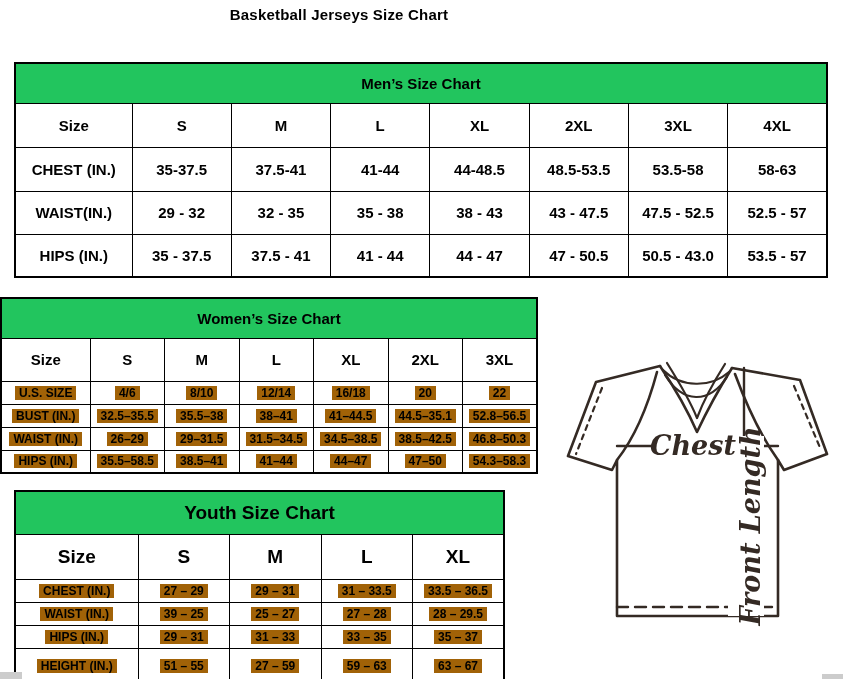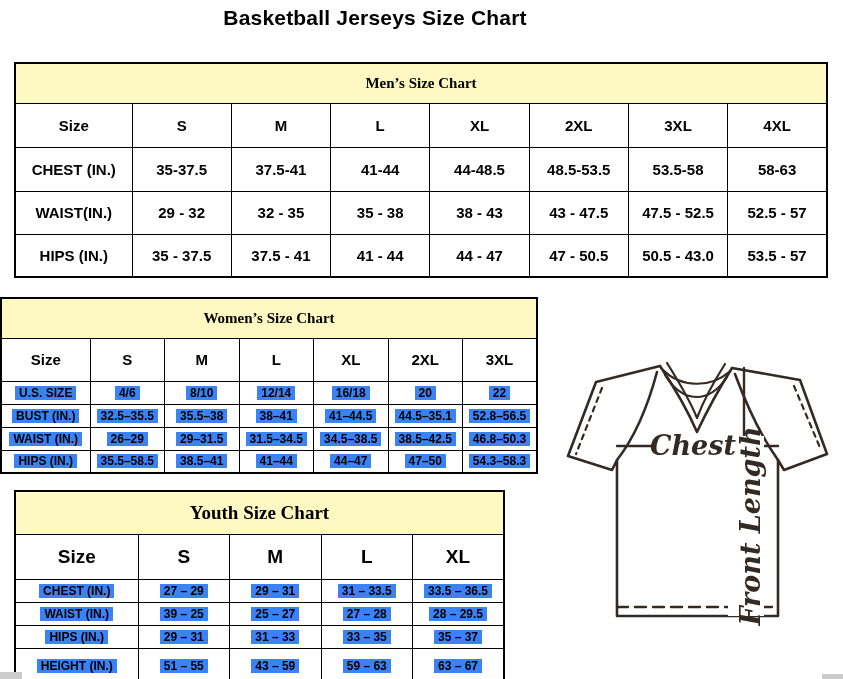--- a/index.html
+++ b/index.html
@@ -2,43 +2,43 @@
 <html><head>
 <meta charset="utf-8">
 <style>
   html,body{margin:0;padding:0;}
   body{
     width:843px;height:679px;position:relative;background:#fff;
     font-family:"Liberation Sans", sans-serif;color:#000;overflow:hidden;
   }
   .page-title{
     position:absolute;top:6px;left:0;width:678px;text-align:center;
-    font-size:21px;font-weight:bold;letter-spacing:.2px;padding-left:36px;
+    font-size:15px;font-weight:bold;letter-spacing:.2px;
   }
   table{
     position:absolute;border-collapse:collapse;table-layout:fixed;
     border:2px solid #000;background:#fff;
   }
   th,td{
     border:1px solid #000;text-align:center;vertical-align:middle;
     font-weight:bold;padding:0;overflow:hidden;white-space:nowrap;
   }
-  .band{background:#fef9c3;font-size:15px;font-family:Liberation Serif, serif;}
+  .band{background:#22c55e;font-size:15px;}
   
   #mens{left:14px;top:62px;width:814px;}
   #mens td,#mens th{font-size:15px;}
   
   #womens{left:0;top:297px;width:538px;}
   #womens th{font-size:15px;}
   #womens td{font-size:12px;}
   
   #youth{left:14px;top:490px;width:491px;}
   #youth th{font-size:19px;}
   #youth td{font-size:12px;}
-  .hl{background:#3b82f6;padding:0 4px;}
+  .hl{background:#a16207;padding:0 4px;}
   .lbl{font-size:12px;}
   
   #jersey{position:absolute;left:556px;top:360px;width:284px;height:268px;}
   .corner-frag{position:absolute;background:#cccccc;}
   #frag-left{left:0;top:672px;width:22px;height:7px;}
   #frag-right{left:822px;top:674px;width:21px;height:5px;}
 </style>
 </head>
 <body>
 
@@ -183,21 +183,21 @@
   <tr style="height:23px">
     <td class="lbl"><span class="hl">HIPS (IN.)</span></td>
     <td><span class="hl">29 – 31</span></td>
     <td><span class="hl">31 – 33</span></td>
     <td><span class="hl">33 – 35</span></td>
     <td><span class="hl">35 – 37</span></td>
   </tr>
   <tr style="height:37px">
     <td class="lbl"><span class="hl">HEIGHT (IN.)</span></td>
     <td><span class="hl">51 – 55</span></td>
-    <td><span class="hl">43 – 59</span></td>
+    <td><span class="hl">27 – 59</span></td>
     <td><span class="hl">59 – 63</span></td>
     <td><span class="hl">63 – 67</span></td>
   </tr>
 </tbody>
   </table>
 
 <svg id="jersey" viewBox="0 0 284 268" xmlns="http://www.w3.org/2000/svg">
   <g fill="none" stroke="#342a24" stroke-width="2.6" stroke-linejoin="round" stroke-linecap="round">
 
     <path d="M104,6 L40,22 L12,96 L56,110 L61,100 L61,256 L222,256 L222,100 L228,110 L271,94 L244,20 L176,8"></path>

